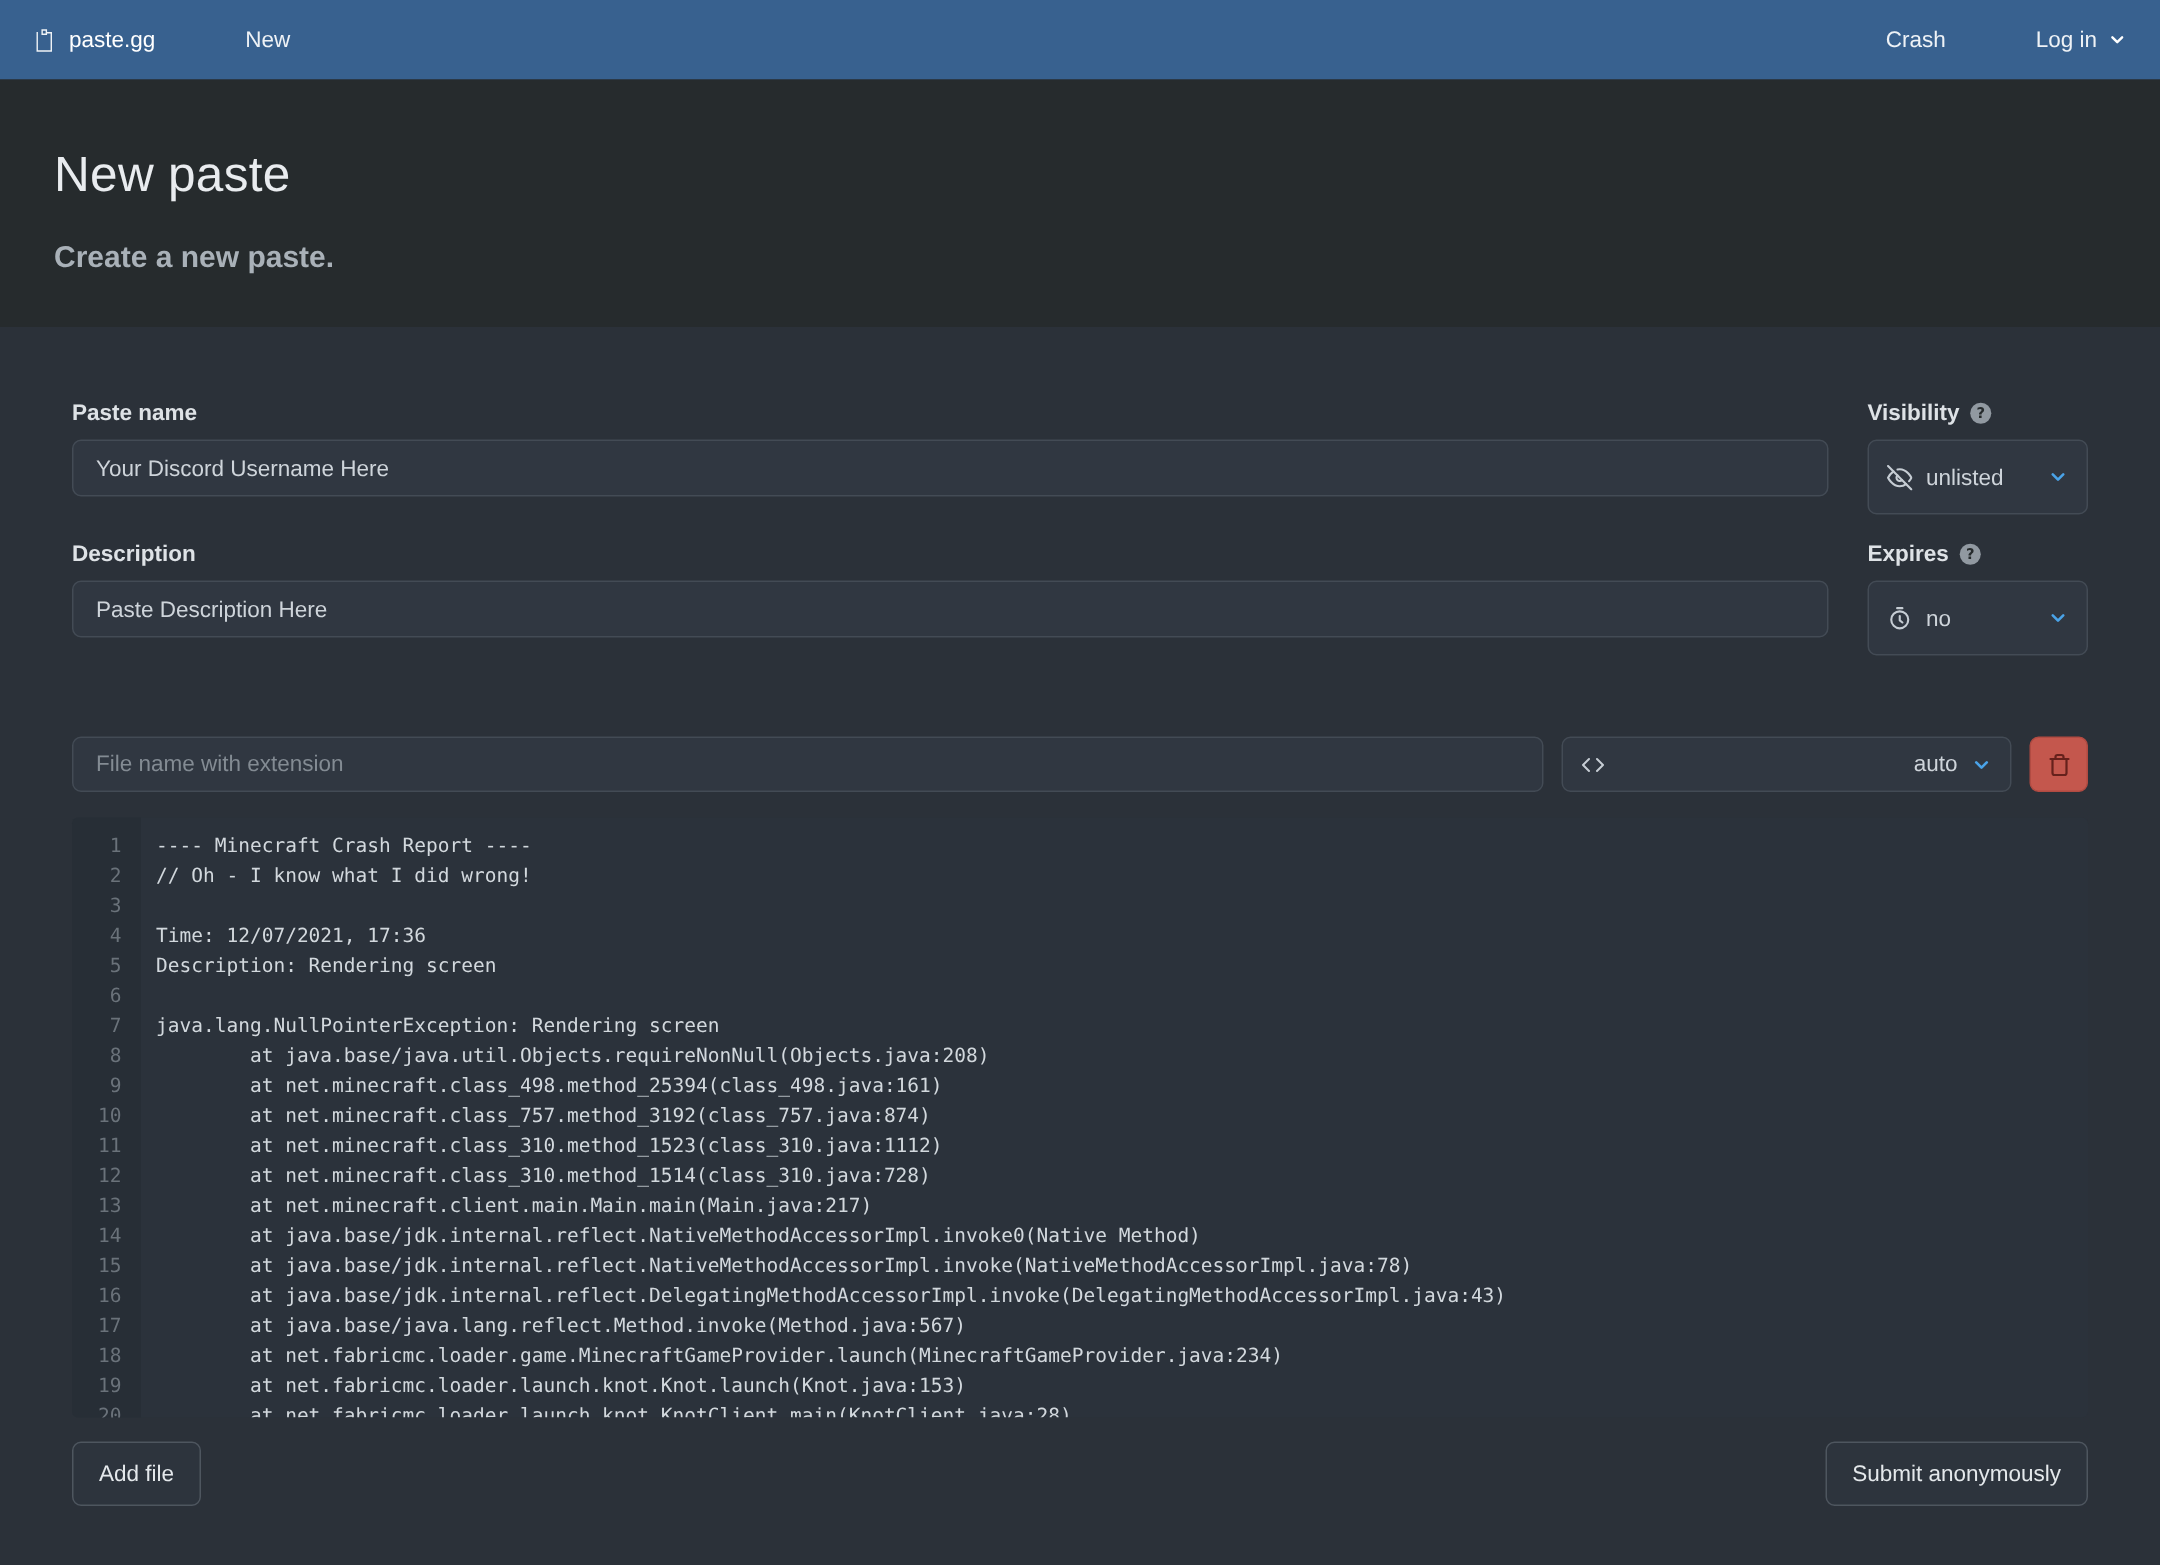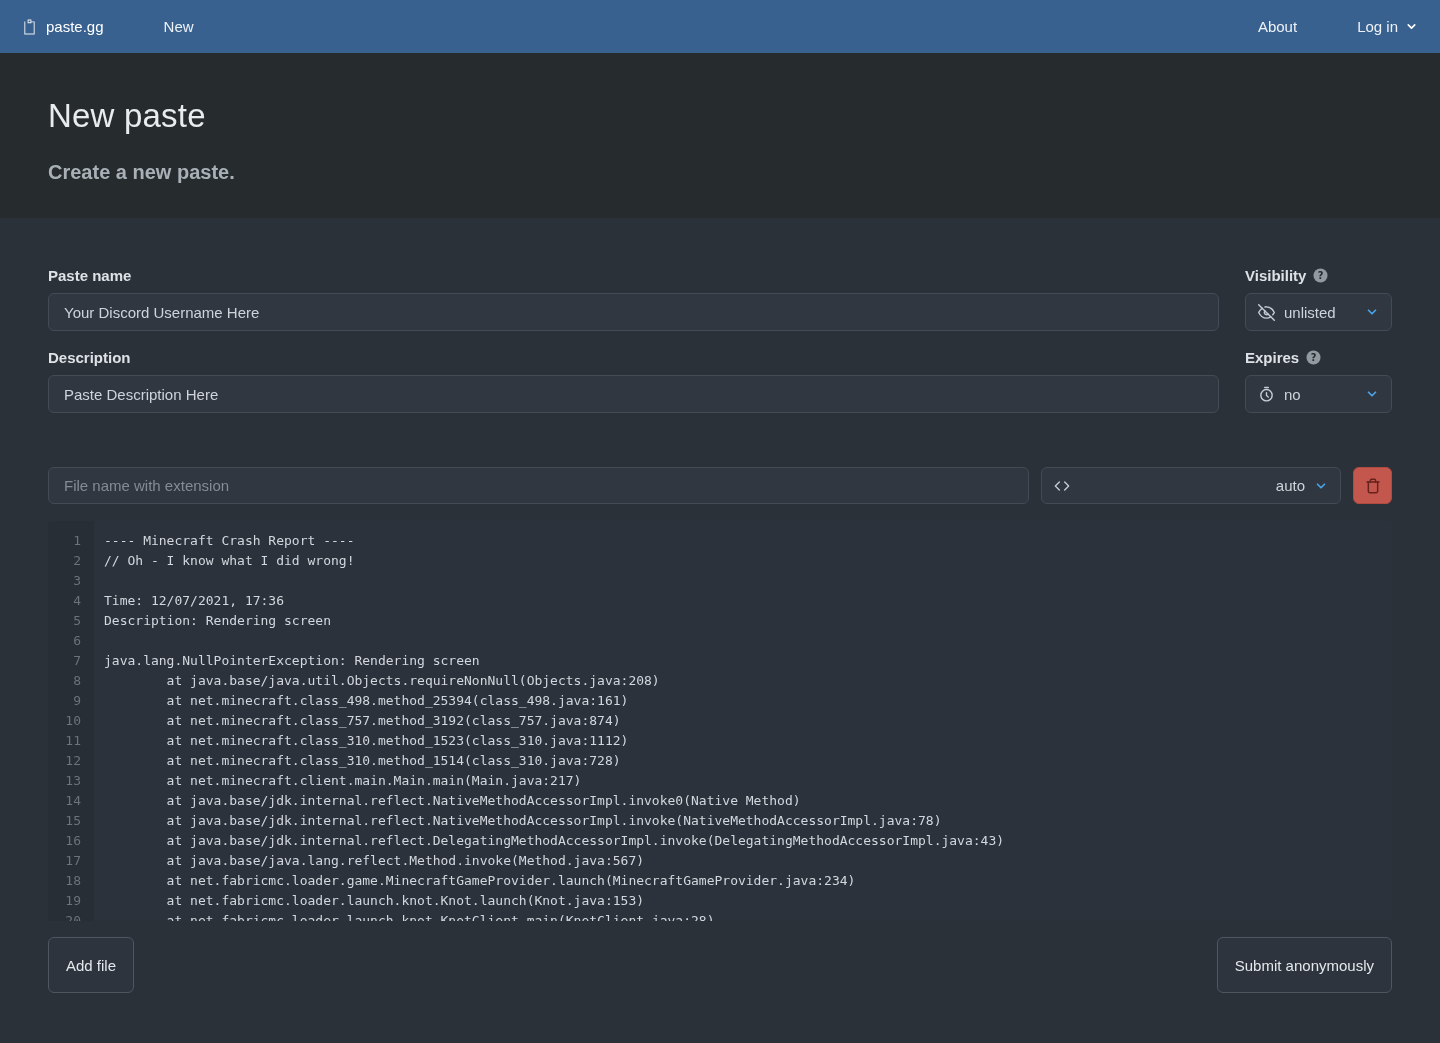--- a/index.html
+++ b/index.html
@@ -20,21 +20,21 @@
   }
   .nav-group { display: flex; align-items: center; gap: 26px; }
   .brand { display: flex; align-items: center; gap: 9px; color: #ffffff; font-size: 15px; }
   .brand-icon { display: inline-flex; }
   .nav-link { color: #eef2f6; font-size: 15px; display: inline-flex; align-items: center; gap: 7px; padding-left: 34px; }
 
   
   .page-header {
     background: #262b2d;
     height: 165px;
-    padding: 44px 48px 0;
+    padding: 44px 36px 0;
   }
   .page-title { font-size: 33px; font-weight: 500; color: #e9ecef; letter-spacing: .2px; }
   .page-subtitle { margin-top: 26px; font-size: 20px; color: #a9b1b8; font-weight: bold; }
 
   
   .content { padding: 48px 48px 0; }
 
   .meta-grid {
     display: grid;
     grid-template-columns: 1fr 147px;
@@ -64,21 +64,21 @@
     border: 1px solid #434b55;
     border-radius: 6px;
     color: #ced4da; font-size: 15px;
     padding: 0 15px;
     font-family: "Liberation Sans", sans-serif;
     outline: none;
   }
   .text-input::placeholder { color: #838b93; }
 
   .select {
-    height: 38px;
+    height: 50px;
     display: flex; align-items: center; gap: 9px;
     padding: 0 12px;
     background: #303741;
     border: 1px solid #434b55;
     border-radius: 6px;
     cursor: pointer;
   }
   .sel-icon { display: inline-flex; }
   .sel-value { flex: 1; color: #ced4da; font-size: 15px; }
   .sel-caret { display: inline-flex; }
@@ -123,21 +123,21 @@
     color: #d2d8dd;
     white-space: pre;
     overflow: hidden;
     cursor: text;
   }
   .code .cl { min-height: 20px; }
 
   
   .actions { display: flex; justify-content: space-between; margin-top: 16px; padding-bottom: 60px; }
   .btn {
-    height: 56px; padding: 0 17px;
+    height: 43px; padding: 0 17px;
     background: #2d343d;
     border: 1px solid #4e565f;
     border-radius: 6px;
     color: #e4e8eb; font-size: 15px;
     font-family: "Liberation Sans", sans-serif;
     cursor: pointer;
   }
 </style>
 </head>
 <body>
@@ -148,21 +148,21 @@
       <span class="brand-icon">
         <svg width="15" height="16" viewBox="0 0 16 16" fill="#eef2f6">
             <path d="M6 0h4v2h3.5v14h-11V2H6V0zm0 2H3.5v13h9V3H10v1H6V3zm1-1v2h2V1H7z"></path>
           </svg>
       </span>
       <span class="brand-text">paste.gg</span>
     </a>
     <a href="#" class="nav-link">New</a>
   </div>
   <div class="nav-group">
-    <a href="#" class="nav-link">About</a>
+    <a href="#" class="nav-link">Crash</a>
     <a href="#" class="nav-link">
       <span>Log in</span>
       <span style="display:inline-flex;">
         <svg width="13" height="13" viewBox="0 0 24 24" fill="none" stroke="#ffffff" stroke-width="3" stroke-linecap="round" stroke-linejoin="round">
             <polyline points="6 9 12 15 18 9"></polyline>
           </svg>
       </span>
     </a>
   </div>
 </nav>

